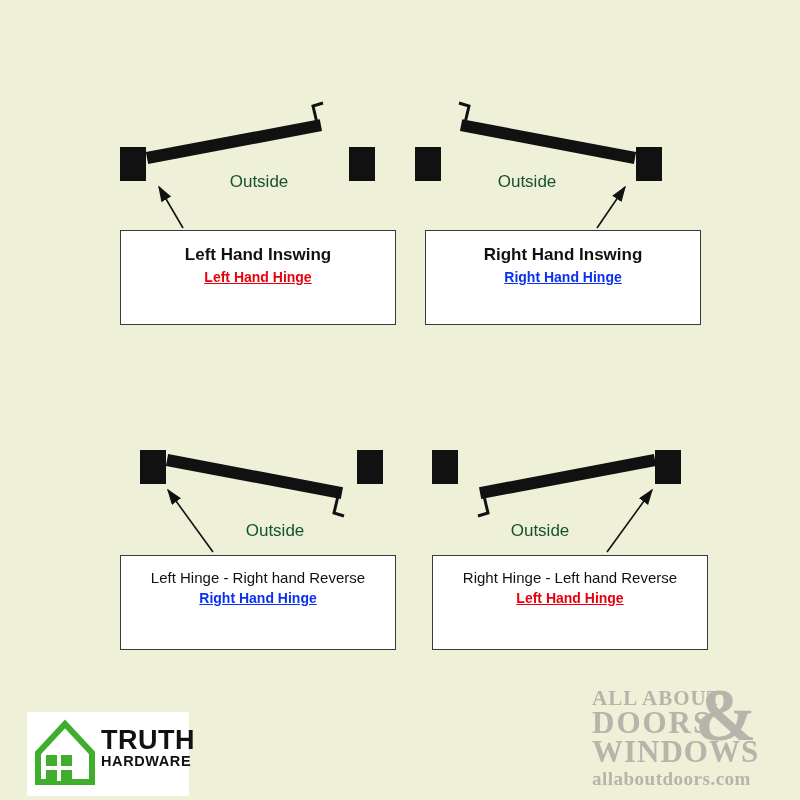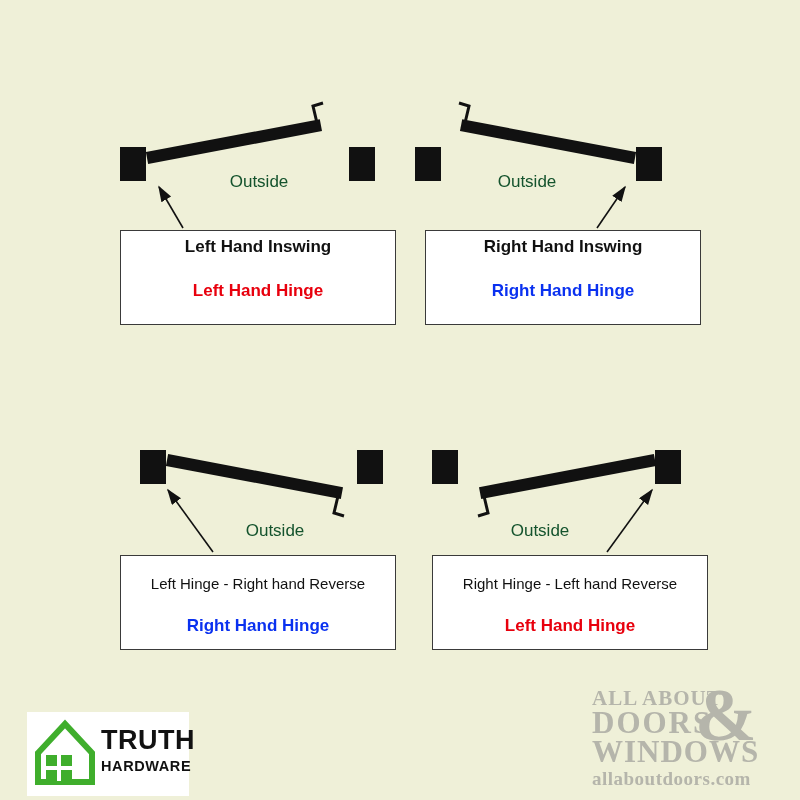--- a/index.html
+++ b/index.html
@@ -22,33 +22,33 @@
   .outside{
     position:absolute;width:110px;text-align:center;
     font-size:17px;color:#14532d;
   }
   .info-box{
     position:absolute;width:276px;height:95px;
     background:var(--color-box_bg,#fff);
     border:1px solid var(--color-box_border,#3a3a3a);
     text-align:center;box-sizing:border-box;
   }
-  .info-box .name-bold{font-size:17px;font-weight:bold;padding-top:6px;}
-  .info-box .name-reg{font-size:15px;font-weight:normal;padding-top:19px;}
-  .info-box .hinge{font-size:17px;font-weight:bold;margin-top:24px;}
+  .info-box .name-bold{font-size:17px;font-weight:bold;padding-top:14px;}
+  .info-box .name-reg{font-size:15px;font-weight:normal;padding-top:13px;}
+  .info-box .hinge{font-size:14px;font-weight:bold;margin-top:4px;text-decoration:underline;}
   .red{color:var(--color-red,#e8000d);}
   .blue{color:var(--color-blue,#0a31f0);}
   .truth-logo{
     position:absolute;left:27px;top:712px;width:162px;height:84px;
     background:#fff;
   }
   .truth-house{position:absolute;left:3px;top:3px;}
   .truth-text{position:absolute;left:74px;top:15px;line-height:1;}
   .truth-name{font-size:27px;font-weight:bold;letter-spacing:0.5px;display:block;}
-  .truth-sub{font-size:14.5px;font-weight:bold;letter-spacing:0.6px;display:block;margin-top:5px;}
+  .truth-sub{font-size:14.5px;font-weight:bold;letter-spacing:0.6px;display:block;}
   .watermark{
     position:absolute;left:592px;top:688px;width:195px;
     color:var(--color-watermark,#b5b5ab);
     font-family:"Liberation Serif",serif;
     font-weight:bold;
   }
   .wm1{font-size:21px;line-height:20px;letter-spacing:1px;}
   .wm2{font-size:31px;line-height:29px;letter-spacing:2px;}
   .wm3{font-size:31px;line-height:29px;letter-spacing:1px;}
   .wm-url{font-size:19px;line-height:19px;margin-top:3px;letter-spacing:0.5px;}

